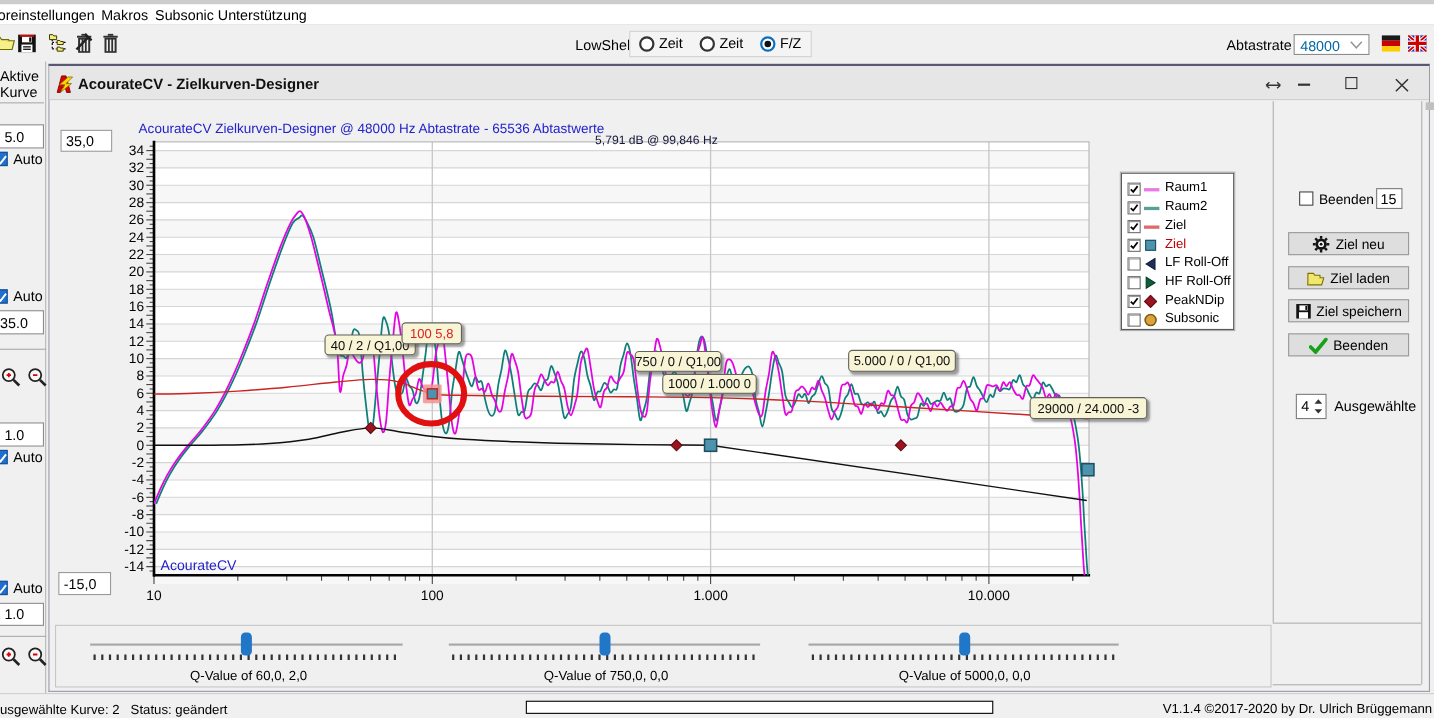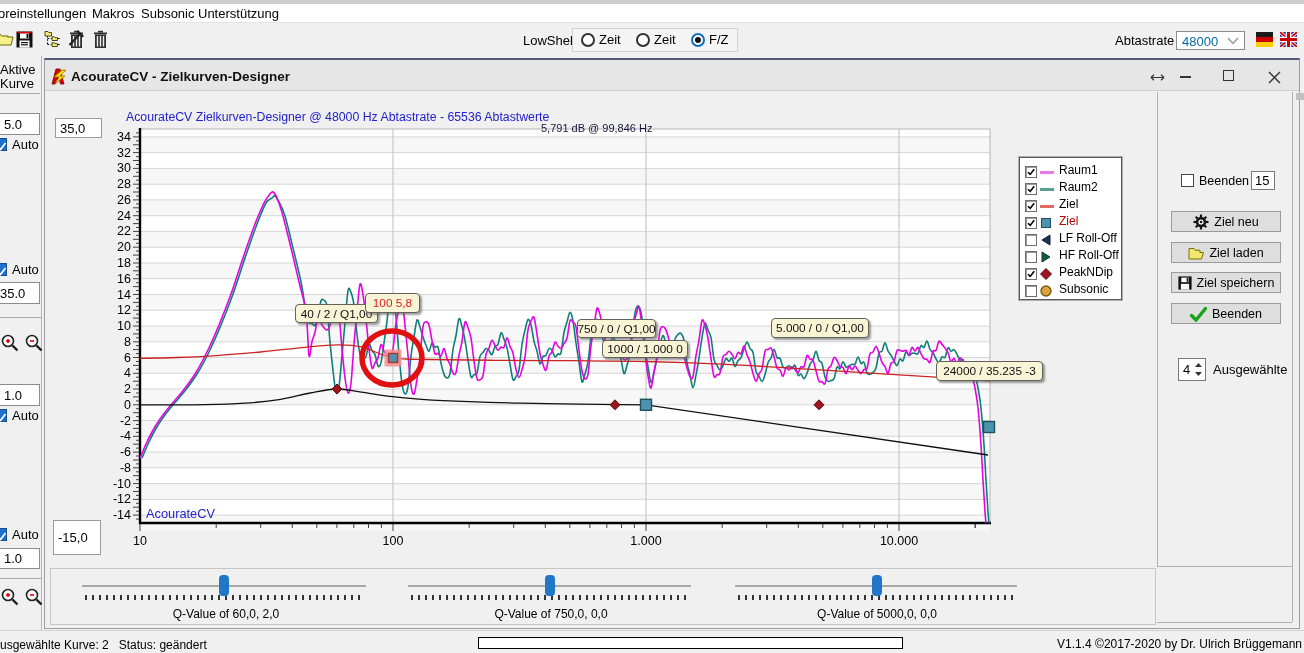--- a/index.html
+++ b/index.html
@@ -393,28 +393,28 @@
     <path d="M615,399.8 L620,404.8 L615,409.8 L610,404.8 Z" fill="#9b1420" stroke="#5d0d13" stroke-width="1"></path>
     <path d="M819,399.8 L824,404.8 L819,409.8 L814,404.8 Z" fill="#9b1420" stroke="#5d0d13" stroke-width="1"></path>
     <rect x="640.5" y="399.3" width="11.0" height="11.0" fill="#4e93ad" stroke="#1d4f63" stroke-width="1.4"></rect>
     <rect x="983.5" y="421.5" width="11.0" height="11.0" fill="#4e93ad" stroke="#1d4f63" stroke-width="1.4"></rect>
     <rect x="384.5" y="349.5" width="17" height="17" fill="#f59090" opacity="0.85" rx="1"></rect>
     <rect x="388.5" y="353.5" width="9.0" height="9.0" fill="#4e93ad" stroke="#b03030" stroke-width="1.4"></rect>
 <ellipse cx="392" cy="358" rx="30" ry="27" fill="none" stroke="#e01010" stroke-width="5.5"></ellipse>
 </svg>
 
 <div class="inp" style="left:55px;top:118px;width:47px;height:20px;border:1.4px solid #9a9a9a;z-index:20">35,0</div>
-<div class="inp" style="left:53px;top:520px;width:48px;height:35px;border:1.4px solid #9a9a9a;z-index:20">-15,0</div>
+<div class="inp" style="left:53px;top:520px;width:48px;height:21px;border:1.4px solid #9a9a9a;z-index:20">-15,0</div>
 
 <div class="tt" style="left:295px;top:304px;width:83px;height:19px">40 / 2 / Q1,00</div>
 <div class="tt" style="left:365px;top:293px;width:55px;height:20px;color:#d22">100 5,8</div>
 <div class="tt" style="left:577px;top:319px;width:79px;height:19px">750 / 0 / Q1,00</div>
 <div class="tt" style="left:602px;top:340px;width:86px;height:18px">1000 / 1.000 0</div>
 <div class="tt" style="left:771px;top:318px;width:98px;height:20px">5.000 / 0 / Q1,00</div>
-<div class="tt" style="left:936px;top:361px;width:107px;height:20px">24000 / 35.235 -3</div>
+<div class="tt" style="left:936px;top:361px;width:107px;height:20px">29000 / 24.000 -3</div>
 
 <div class="abs" style="left:1019px;top:157px;width:103px;height:143px;background:#fff;border:1px solid #5a5a5a;outline:1px solid #adadad;z-index:40"></div>
 <div class="cb" style="left:1025px;top:166px;z-index:41;box-shadow:inset 1px 1px 0 #9a9a9a">
     <svg width="10" height="10" viewBox="0 0 10 10" style="display:block">
       <path d="M2,5.2 L4.2,7.4 L8.2,2.2" fill="none" stroke="#000" stroke-width="1.6"></path>
     </svg>
   </div>
 <div class="abs" style="left:1040px;top:171px;width:14px;height:2.5px;background:#e87ae8;z-index:41"></div>
 <div class="leglbl" style="top:163px;color:#000;z-index:41">Raum1</div>
 <div class="cb" style="left:1025px;top:183px;z-index:41;box-shadow:inset 1px 1px 0 #9a9a9a">

